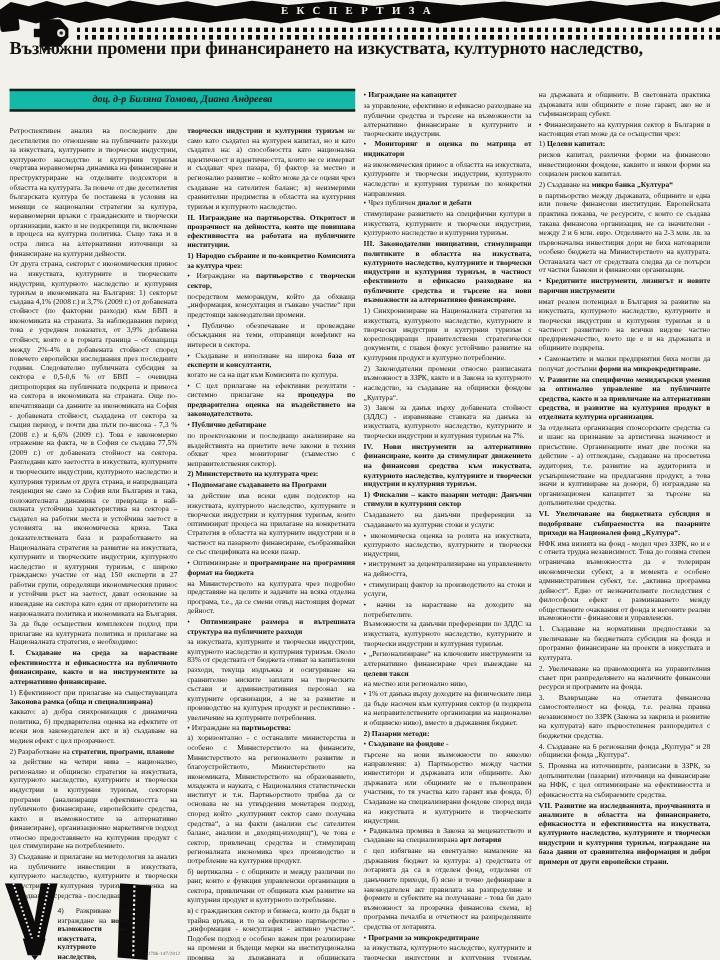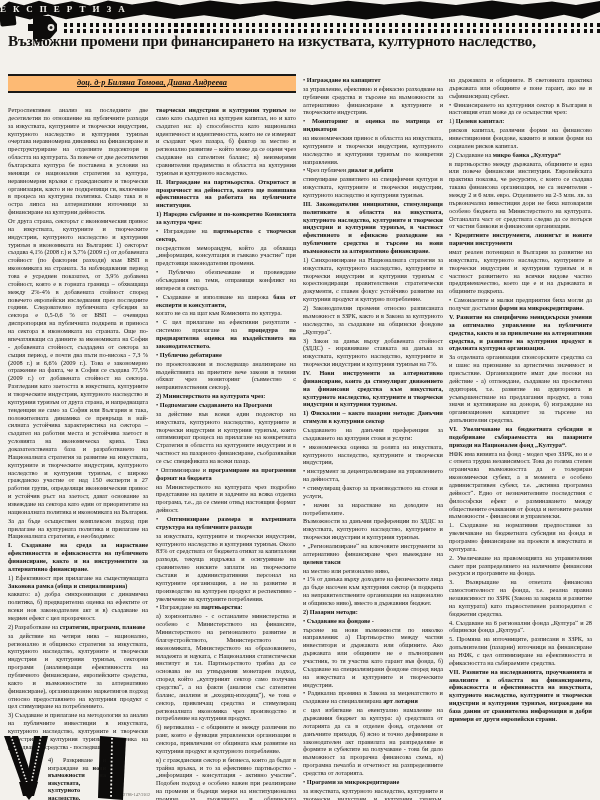--- a/index.html
+++ b/index.html
@@ -1,33 +1,33 @@
 <!DOCTYPE html>
 <html><head>
 <meta charset="utf-8">
 <style>
   html,body{margin:0;padding:0;}
   .page{position:relative;width:600px;height:800px;background:#f3f1ec;overflow:hidden;
         font-family:"Liberation Serif","DejaVu Serif",serif;color:#151412;}
   
   .banner{position:absolute;left:0;top:0;width:600px;height:20px;background:#0c0b0a;
     clip-path:polygon(0% 40%,1.5% 8%,4% 26%,6.5% 4%,9% 24%,12% 6%,15% 27%,18% 2%,22% 22%,26% 5%,30% 26%,35% 3%,40% 21%,46% 5%,52% 25%,58% 4%,64% 22%,70% 6%,76% 25%,82% 3%,87% 23%,92% 7%,96% 25%,100% 5%,100% 60%,97% 94%,94% 74%,90% 97%,86% 75%,82% 98%,77% 76%,72% 95%,67% 73%,61% 98%,55% 75%,49% 96%,44% 73%,39% 98%,34% 76%,29% 95%,24% 73%,19% 97%,15% 75%,11% 96%,8% 73%,5% 98%,2% 75%,0% 92%);}
-  .banner-label{position:absolute;left:0;top:5px;width:600px;text-align:left;
+  .banner-label{position:absolute;left:0;top:5px;width:600px;text-align:center;
     color:#f2f0ea;font-size:9px;font-weight:bold;letter-spacing:7px;line-height:1;}
   .nub{position:absolute;left:0;top:15px;width:16px;height:11px;background:#0c0b0a;border-radius:2px;transform:rotate(-6deg);}
   
   .teeth{position:absolute;left:64px;top:23px;width:536px;height:10px;
     background-image:linear-gradient(to bottom, rgba(243,241,236,0) 0,rgba(243,241,236,0) 4px,#f3f1ec 4px,#f3f1ec 6px,rgba(243,241,236,0) 6px),
                      repeating-linear-gradient(90deg,#121110 0 3px,rgba(0,0,0,0) 3px 6.5px);}
   .slider-top{position:absolute;left:28px;top:14px;}
   .title{position:absolute;left:8px;top:33px;width:590px;font-weight:bold;
     font-size:15.2px;line-height:1.05;letter-spacing:-0.2px;}
   .title div{white-space:nowrap;}
   .byline{position:absolute;left:8px;top:74px;width:288px;border-top:2px solid #1a1917;
-    border-bottom:2px solid #1a1917;padding:2px 0 3px;text-align:center;background:#fdba74;text-decoration:underline;}
+    border-bottom:2px solid #1a1917;padding:2px 0 3px;text-align:center;background:#14b8a6;}
   .authors{font-size:8.4px;font-weight:bold;font-style:italic;line-height:1.2;}
   .affil{font-size:7.2px;font-weight:bold;line-height:1.2;margin-top:1px;}
   .col{position:absolute;width:140px;font-size:6.3px;line-height:1.25;text-align:justify;
        overflow:hidden;}
   .col-1{left:8px;top:106px;height:648px;}
   .col-2{left:156px;top:106px;height:694px;}
   .col-3{left:303px;top:76px;height:724px;}
   .col-4{left:449px;top:76px;height:724px;width:143px;}
   .blk{margin:0 0 1px 0;}
   .blk.head{font-weight:bold;}

